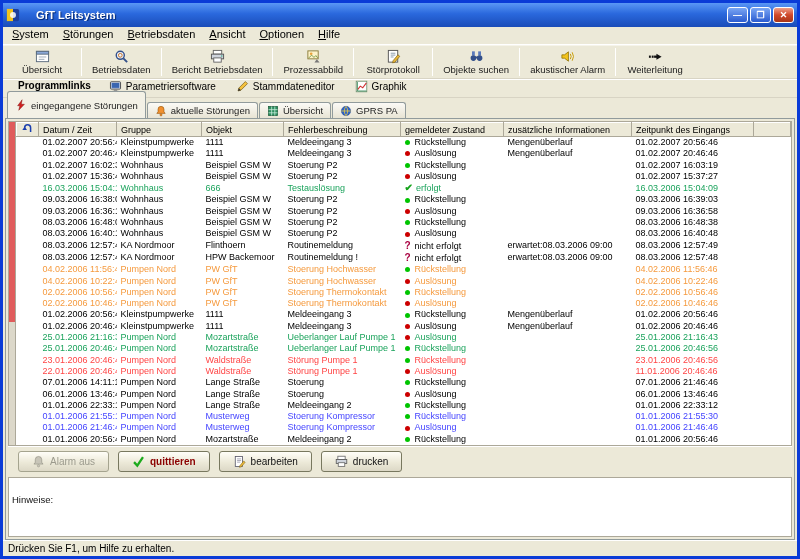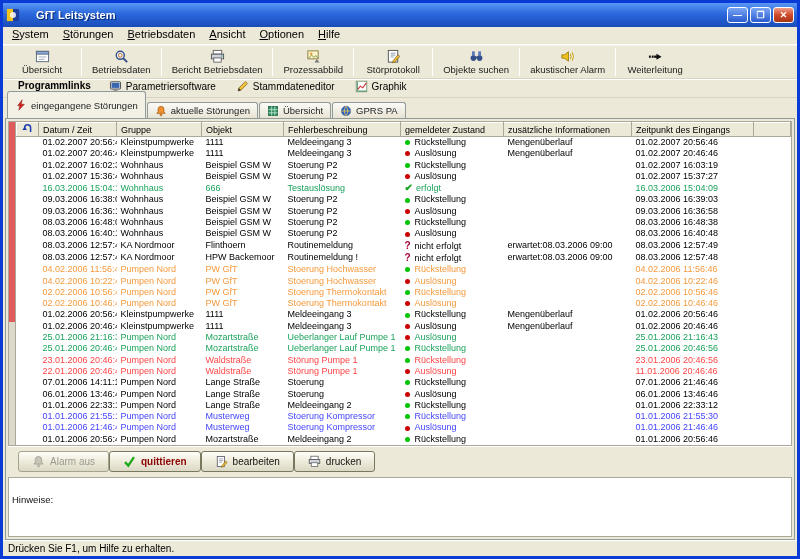--- a/index.html
+++ b/index.html
@@ -63,21 +63,21 @@
              border-top:1px solid #fff; border-left:1px solid #fff; height:14px; font-weight:normal;
              text-align:left; padding:0 4px; white-space:nowrap; overflow:hidden; }
   thead th.icon-col { padding:0 2px; text-align:center; }
   thead th.icon-col svg { width:11px; height:11px; vertical-align:middle; }
   tbody td { height:11.3px; line-height:11.3px; padding:0 4px; white-space:nowrap; overflow:hidden; }
   .dot { display:inline-block; width:5px; height:5px; border-radius:50%; margin-right:5px; vertical-align:middle; }
   .q-mark { font-weight:bold; color:#a80040; font-size:10px; margin-right:4px; }
   .chk { font-weight:bold; color:#16a31c; font-size:10px; margin-right:3px; }
 
   
-  .action-bar { height:29px; flex:0 0 29px; display:flex; align-items:center; gap:0; padding-left:10px;
+  .action-bar { height:29px; flex:0 0 29px; display:flex; align-items:center; gap:9px; padding-left:10px;
                 border-top:1px solid #fff; }
   .act-btn { height:21px; display:flex; align-items:center; gap:5px; padding:0 13px; font-size:10px;
              border:1px solid #78785f; border-radius:3px;
              background:linear-gradient(#fffef8,#ece9d8 55%,#dcd8c6); color:#111; }
   .act-btn.primary { color:#8b0000; font-weight:bold; }
   .act-btn.disabled { color:#9b9a8d; border-color:#a5a48f; }
   .act-btn .icon svg { width:13px; height:13px; display:block; }
 
   
   .hinweise { flex:0 0 62px; display:flex; flex-direction:column; padding-top:2px; }

